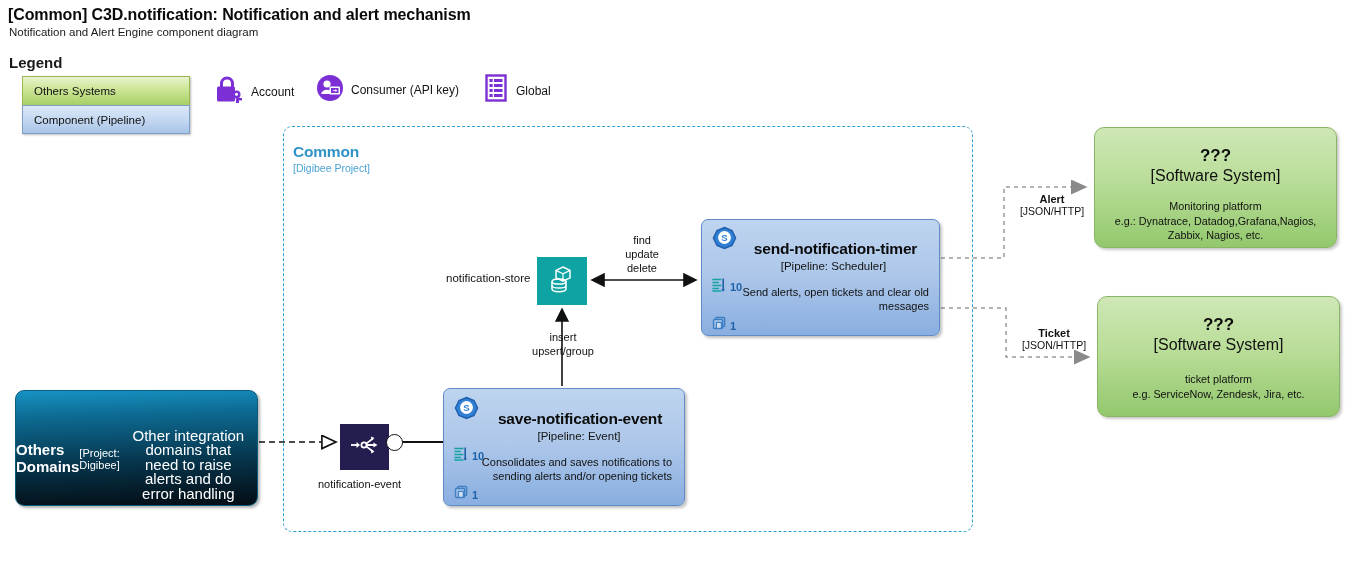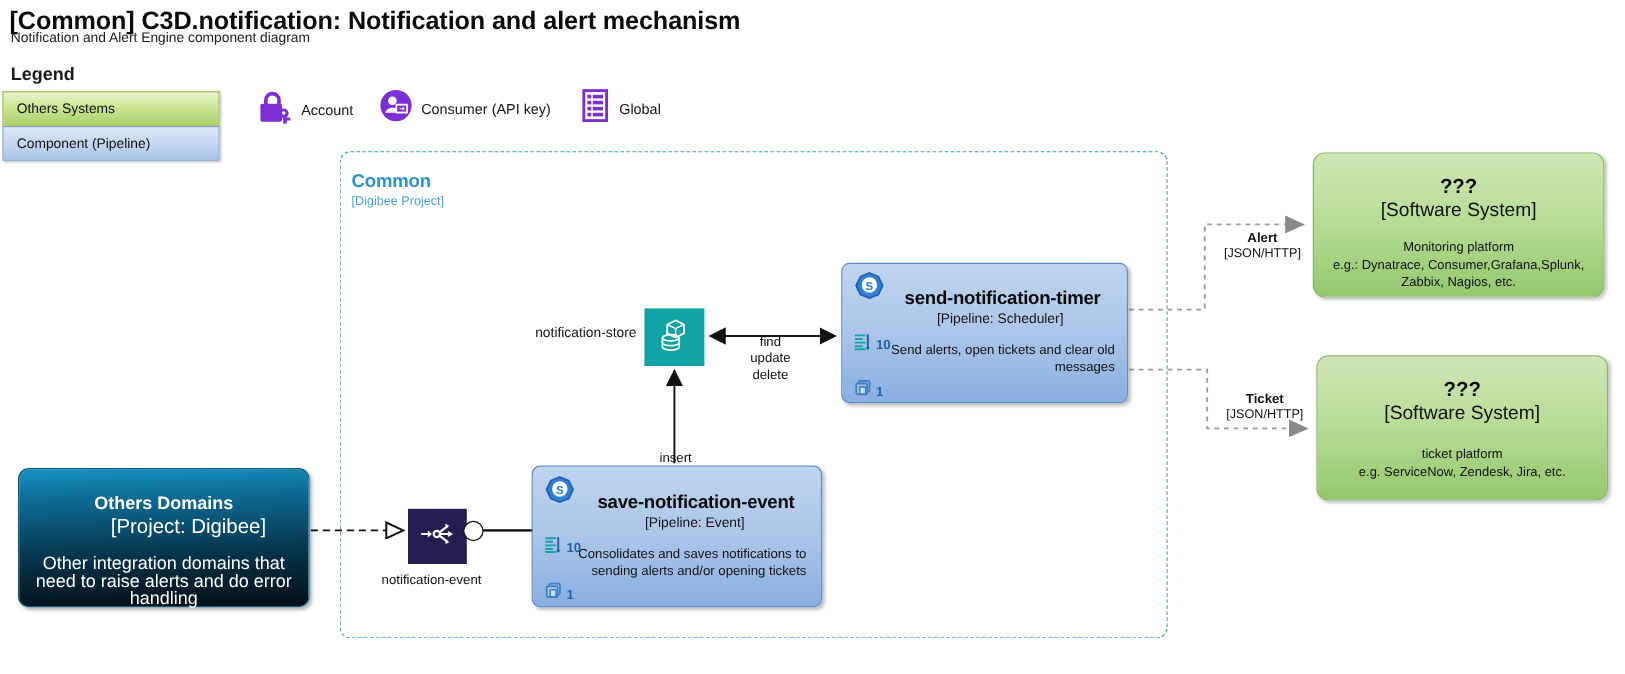--- a/index.html
+++ b/index.html
@@ -4,26 +4,26 @@
 <style>
   html,body{margin:0;padding:0;background:#ffffff;}
   body{
     width:1354px;height:562px;position:relative;overflow:hidden;
     font-family:"Liberation Sans","DejaVu Sans",sans-serif;
     color:#111;
   }
   .abs{position:absolute;}
 
   
-  #page-title{left:8px;top:6px;font-size:21px;font-weight:bold;color:#0a0a0a;letter-spacing:-0.1px;white-space:nowrap;}
+  #page-title{left:8px;top:6px;font-size:16px;font-weight:bold;color:#0a0a0a;letter-spacing:-0.1px;white-space:nowrap;}
   #page-subtitle{left:9px;top:26px;font-size:11.5px;color:#1a1a1a;white-space:nowrap;}
 
   
   #legend-title{left:9px;top:54px;font-size:15px;font-weight:bold;color:#1a1a1a;}
-  #legend-stack{left:2px;top:76px;width:181px;box-shadow:1px 1px 2px rgba(0,0,0,.28);}
+  #legend-stack{left:22px;top:76px;width:168px;box-shadow:1px 1px 2px rgba(0,0,0,.28);}
   .legend-box{height:29px;line-height:29px;padding-left:11px;font-size:11.5px;box-sizing:border-box;}
   .lg-others{background:linear-gradient(180deg,#e9f3cf 0%,#cfe79a 40%,#a7cf66 100%);color:#101010;border:1px solid #9ab84f;border-bottom:none;}
   .lg-container{background:linear-gradient(180deg,#1ba8cc 0%,#0f7fa0 28%,#06293a 78%,#000000 100%);color:#ffffff;border:1px solid #0a5a74;border-bottom:none;}
   .lg-component{background:linear-gradient(180deg,#dce8f8 0%,#c2d6f0 55%,#a8c4e8 100%);color:#101010;border:1px solid #7f9fc9;}
 
   .legend-icon-item{display:flex;align-items:center;gap:7px;}
   #li-account{left:214px;top:74px;}
   #li-consumer{left:316px;top:74px;}
   #li-global{left:484px;top:74px;justify-content:space-between;}
   .legend-icon-label{font-size:12px;color:#141414;white-space:nowrap;}
@@ -60,36 +60,36 @@
   .ss-desc{font-size:10.8px;color:#111;text-align:center;line-height:14.5px;}
   #sys-monitor{left:1094px;top:127px;width:243px;height:121px;padding-top:18px;}
   #sys-ticket{left:1097px;top:296px;width:243px;height:121px;padding-top:18px;}
 
   
   #others-domains{
     left:15px;top:390px;width:243px;height:116px;
     background:linear-gradient(178deg,#1793c4 0%,#0d6b93 22%,#06344b 62%,#040d14 100%);
     border:1px solid #0c5d7d;border-radius:9px;box-sizing:border-box;
     box-shadow:2px 2px 3px rgba(0,0,0,.3);
-    display:flex;flex-direction:column;align-items:center;padding-top:20px;
+    display:flex;flex-direction:row;align-items:center;padding-top:20px;
   }
   #od-title{font-size:15px;font-weight:bold;color:#ffffff;}
-  #od-sub{font-size:17px;color:#ffffff;margin-top:1px;margin-left:41px;}
+  #od-sub{font-size:11px;color:#ffffff;margin-top:1px;}
   #od-desc{font-size:15px;color:#ffffff;text-align:center;line-height:14.5px;margin-top:14px;padding:0 10px;}
 
   
   #store-shape{left:537px;top:257px;width:50px;height:48px;background:#0fa3a3;display:flex;align-items:center;justify-content:center;}
   #store-label{left:446px;top:272px;font-size:11.5px;color:#111;}
   #event-shape{left:340px;top:424px;width:49px;height:46px;background:#241d4f;display:flex;align-items:center;justify-content:center;}
   #event-label{left:318px;top:478px;font-size:11px;color:#111;}
   #event-lollipop{left:386px;top:434px;width:17px;height:17px;border:1.6px solid #111;border-radius:50%;background:#fff;box-sizing:border-box;}
   #event-lolli-stem{left:401px;top:441px;width:44px;height:1.6px;background:#111;}
 
   
-  .edge-label{position:absolute;text-align:center;font-size:11px;color:#111;line-height:14px;margin-top:45px;}
+  .edge-label{position:absolute;text-align:center;font-size:11px;color:#111;line-height:14px;}
   #lbl-find{left:600px;top:233px;width:84px;}
   #lbl-insert{left:520px;top:330px;width:86px;}
   .rt-label{position:absolute;text-align:center;}
   .rt-main{font-size:11px;font-weight:bold;color:#111;}
   .rt-proto{font-size:10.5px;color:#111;}
   #lbl-alert{left:1008px;top:193px;width:88px;}
   #lbl-ticket{left:1010px;top:327px;width:88px;}
 
   svg.overlay{position:absolute;left:0;top:0;width:1354px;height:562px;pointer-events:none;}
 </style>
@@ -298,21 +298,21 @@
       </svg>
     </span>
     <span class="badge-num">1</span>
   </div>
 </div>
 
 <div class="abs softsys" id="sys-monitor">
   <div class="ss-title">???</div>
   <div class="ss-type">[Software System]</div>
   <div class="ss-desc" style="margin-top:14px;padding:0 6px;white-space:pre-line;">Monitoring platform
-e.g.: Dynatrace, Consumer,Grafana,Splunk, Zabbix, Nagios, etc.</div>
+e.g.: Dynatrace, Datadog,Grafana,Nagios, Zabbix, Nagios, etc.</div>
 </div>
 
 <div class="abs softsys" id="sys-ticket">
   <div class="ss-title">???</div>
   <div class="ss-type">[Software System]</div>
   <div class="ss-desc" style="margin-top:18px;padding:0 6px;white-space:pre-line;">ticket platform
 e.g. ServiceNow, Zendesk, Jira, etc.</div>
 </div>
 
 <div class="abs" id="others-domains">

